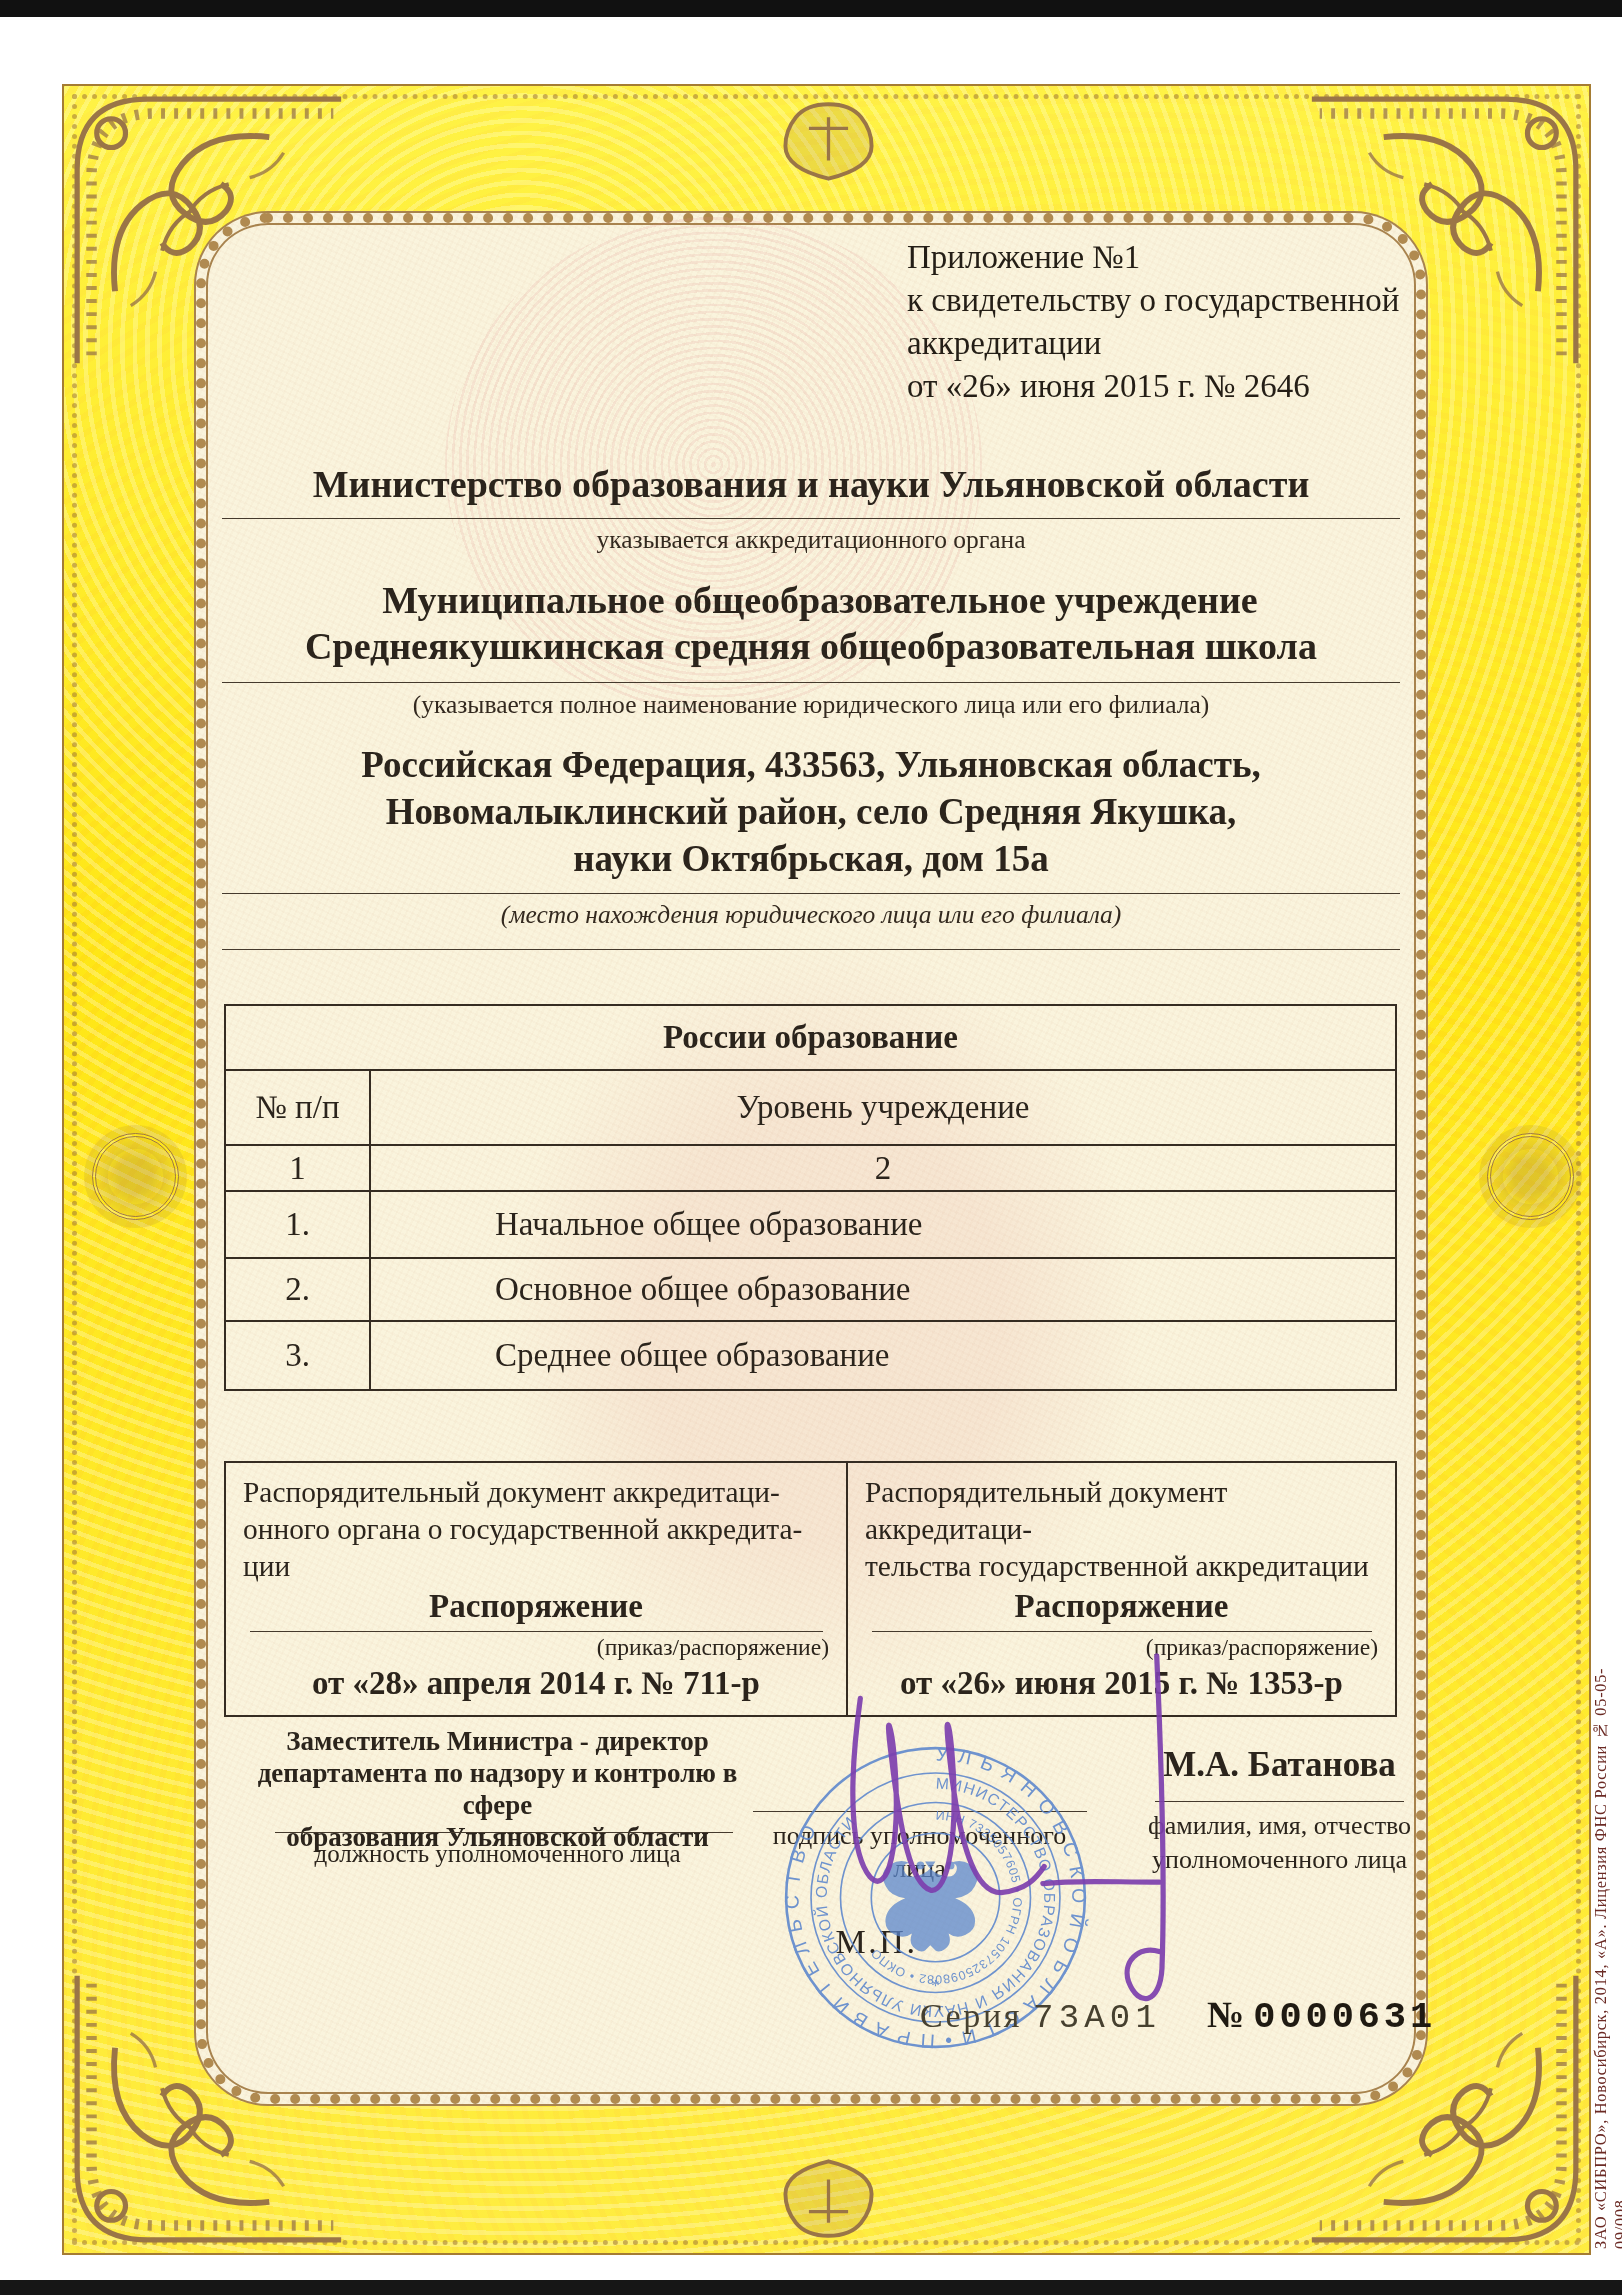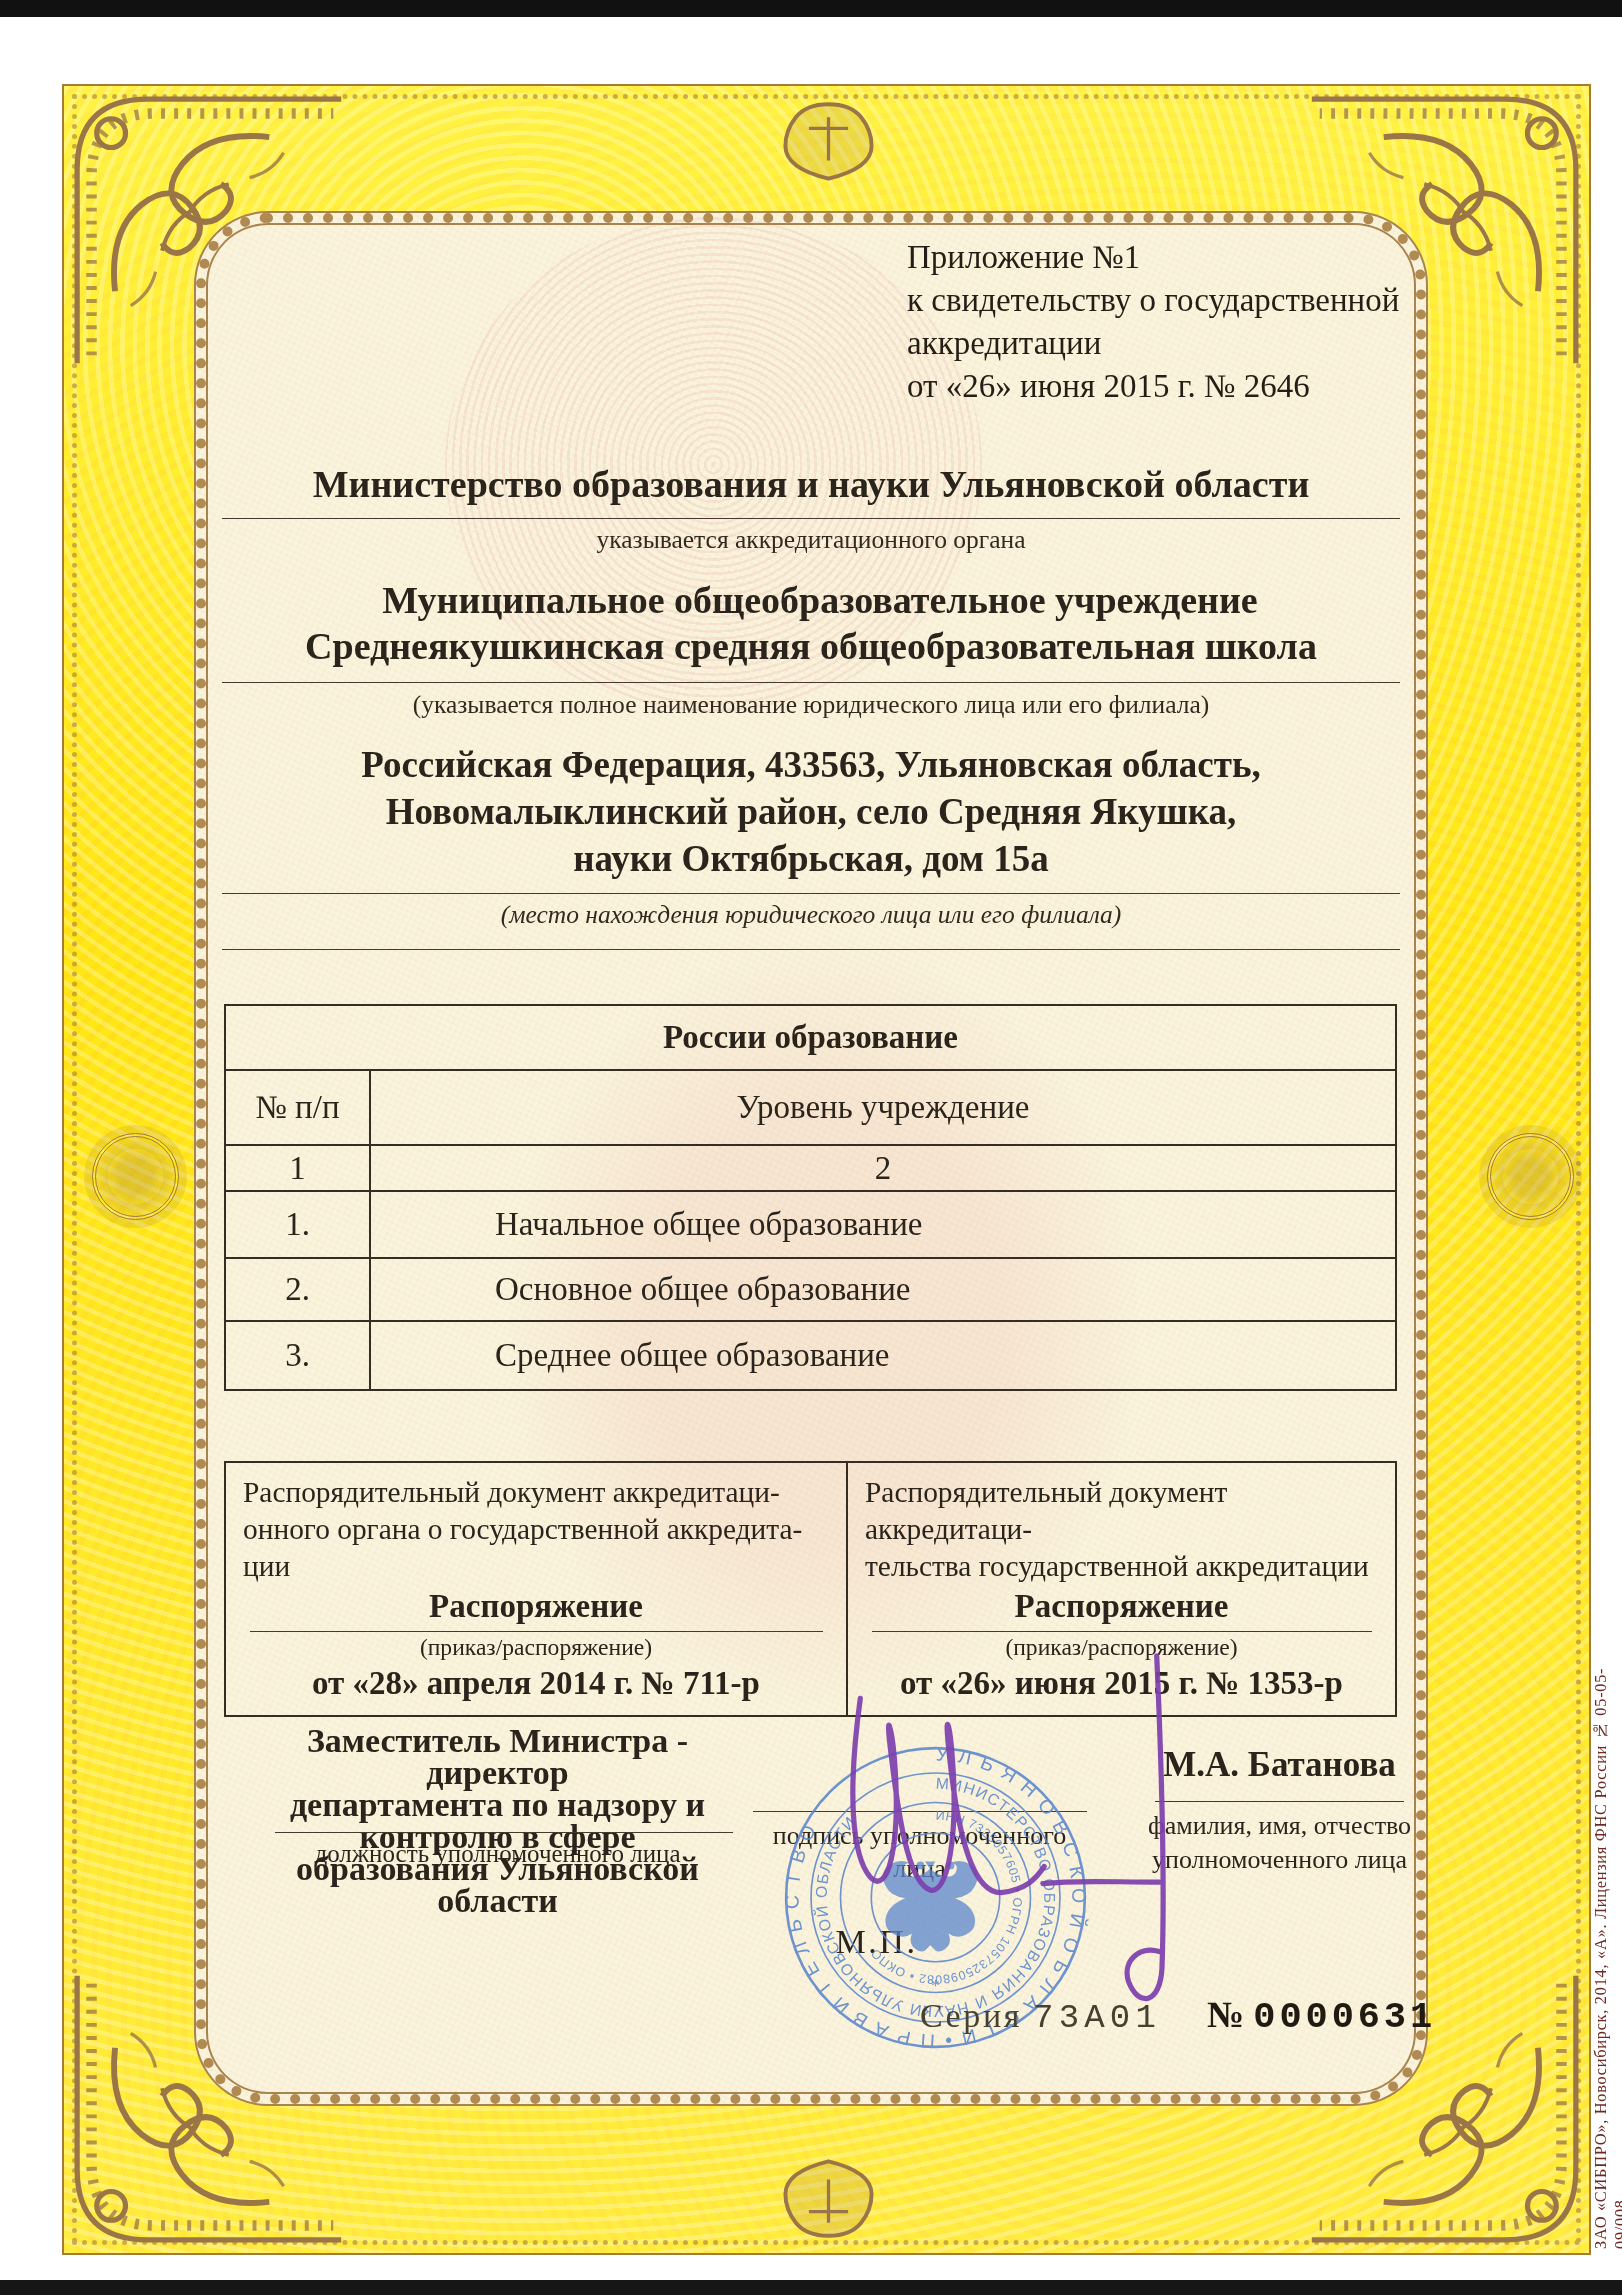--- a/index.html
+++ b/index.html
@@ -98,24 +98,24 @@
   .orders{
     left:224px;top:1461px;width:1173px;box-sizing:border-box;
     display:grid;grid-template-columns:620px 1fr;
     border:2px solid #352c22;
   }
   .ocell{box-sizing:border-box;padding:10.5px 17px 13px 17px;}
   .ocell.right{border-left:2px solid #352c22;}
   .obody{font-size:29.4px;line-height:37px;color:#2b241c;}
   .odoc{font-size:33px;margin-top:3.9px;}
   .orule{margin:5.2px 6.5px 2.6px 6.5px;}
-  .ocap{font-size:23.6px;}
+  .ocap{font-size:23.6px;text-align:right;}
   .odate{font-size:33px;margin-top:3.9px;}
   
-  .pos-block{left:249px;top:1725px;width:497px;font-size:34px;line-height:32px;}
+  .pos-block{left:249px;top:1725px;width:497px;font-size:27px;line-height:32px;}
   .rule-pos{left:275px;top:1832px;width:458px;}
   .cap-pos{left:249px;top:1840px;width:497px;font-size:25px;}
   .rule-sig{left:753px;top:1811px;width:334px;}
   .cap-sig{left:733px;top:1819px;width:373px;font-size:26px;line-height:33px;}
   .name-block{left:1152px;top:1745px;width:255px;font-size:35px;}
   .rule-name{left:1155px;top:1801px;width:249px;}
   .cap-name{left:1139px;top:1809px;width:281px;font-size:26px;line-height:34px;}
   .mp{left:811px;top:1923px;width:131px;font-size:34px;letter-spacing:2.6px;}
   
   .series{left:903px;top:1997px;width:275px;font-size:34px;color:#46402f;letter-spacing:2.6px;}

